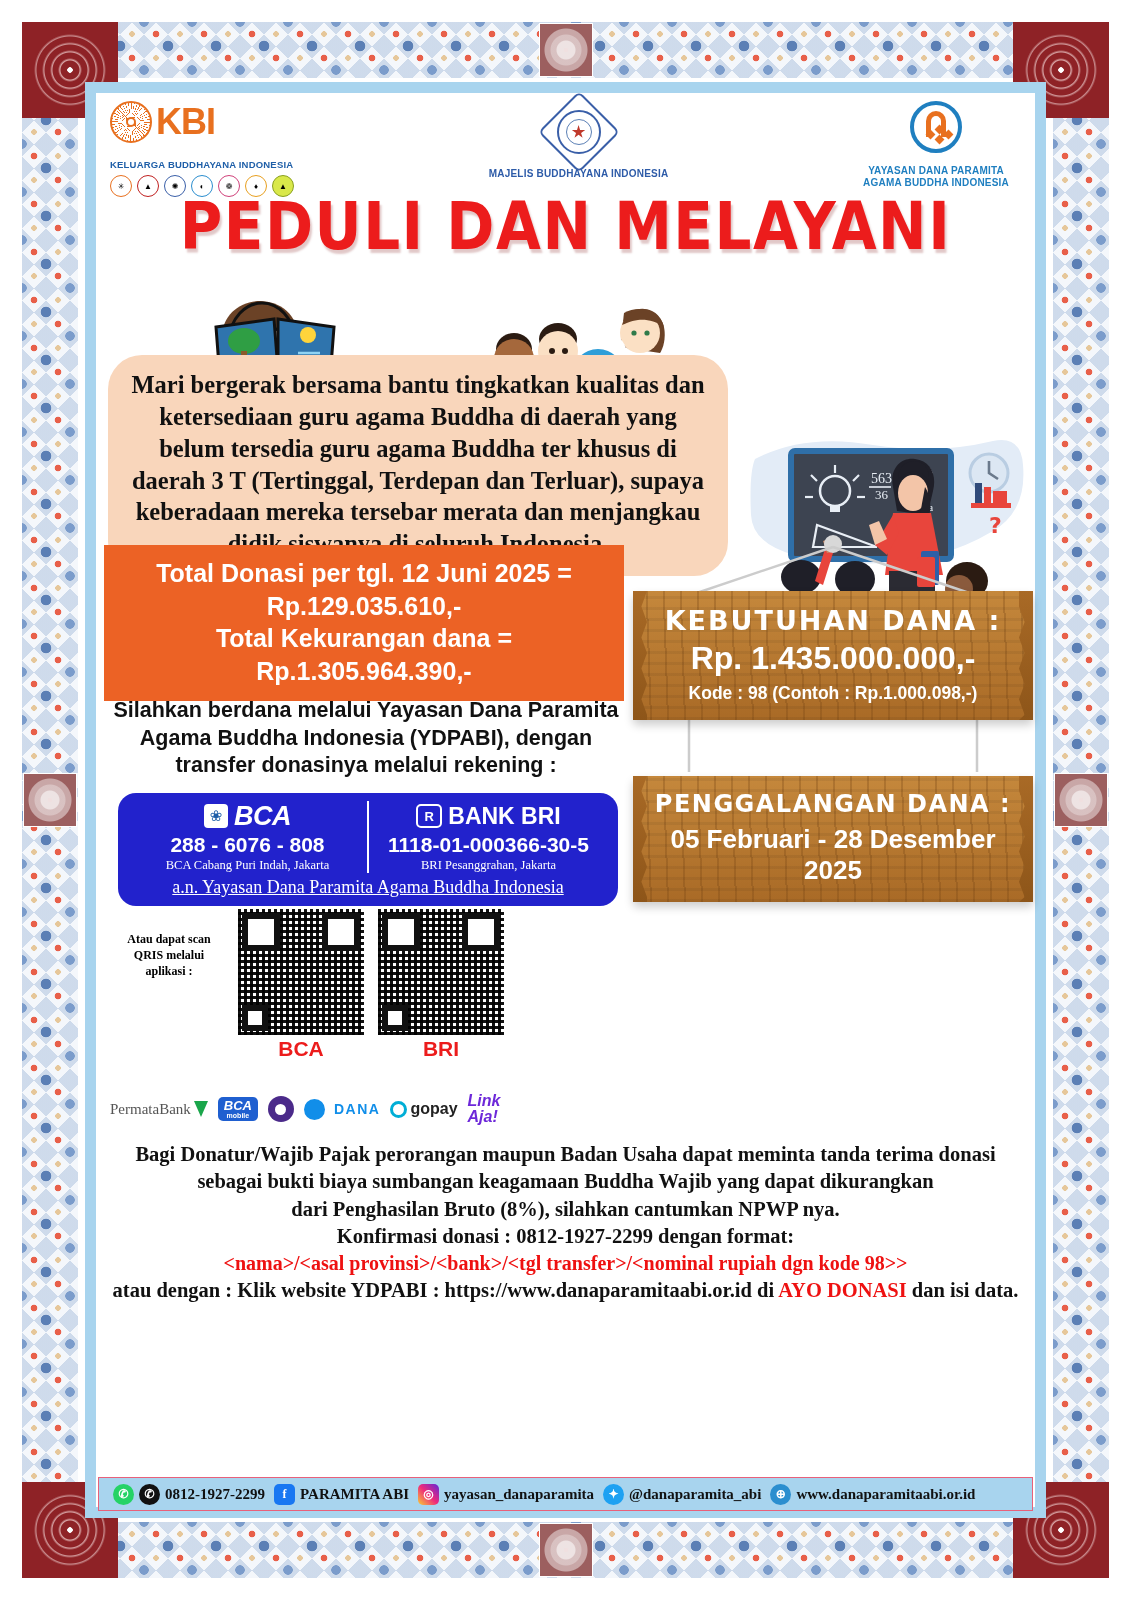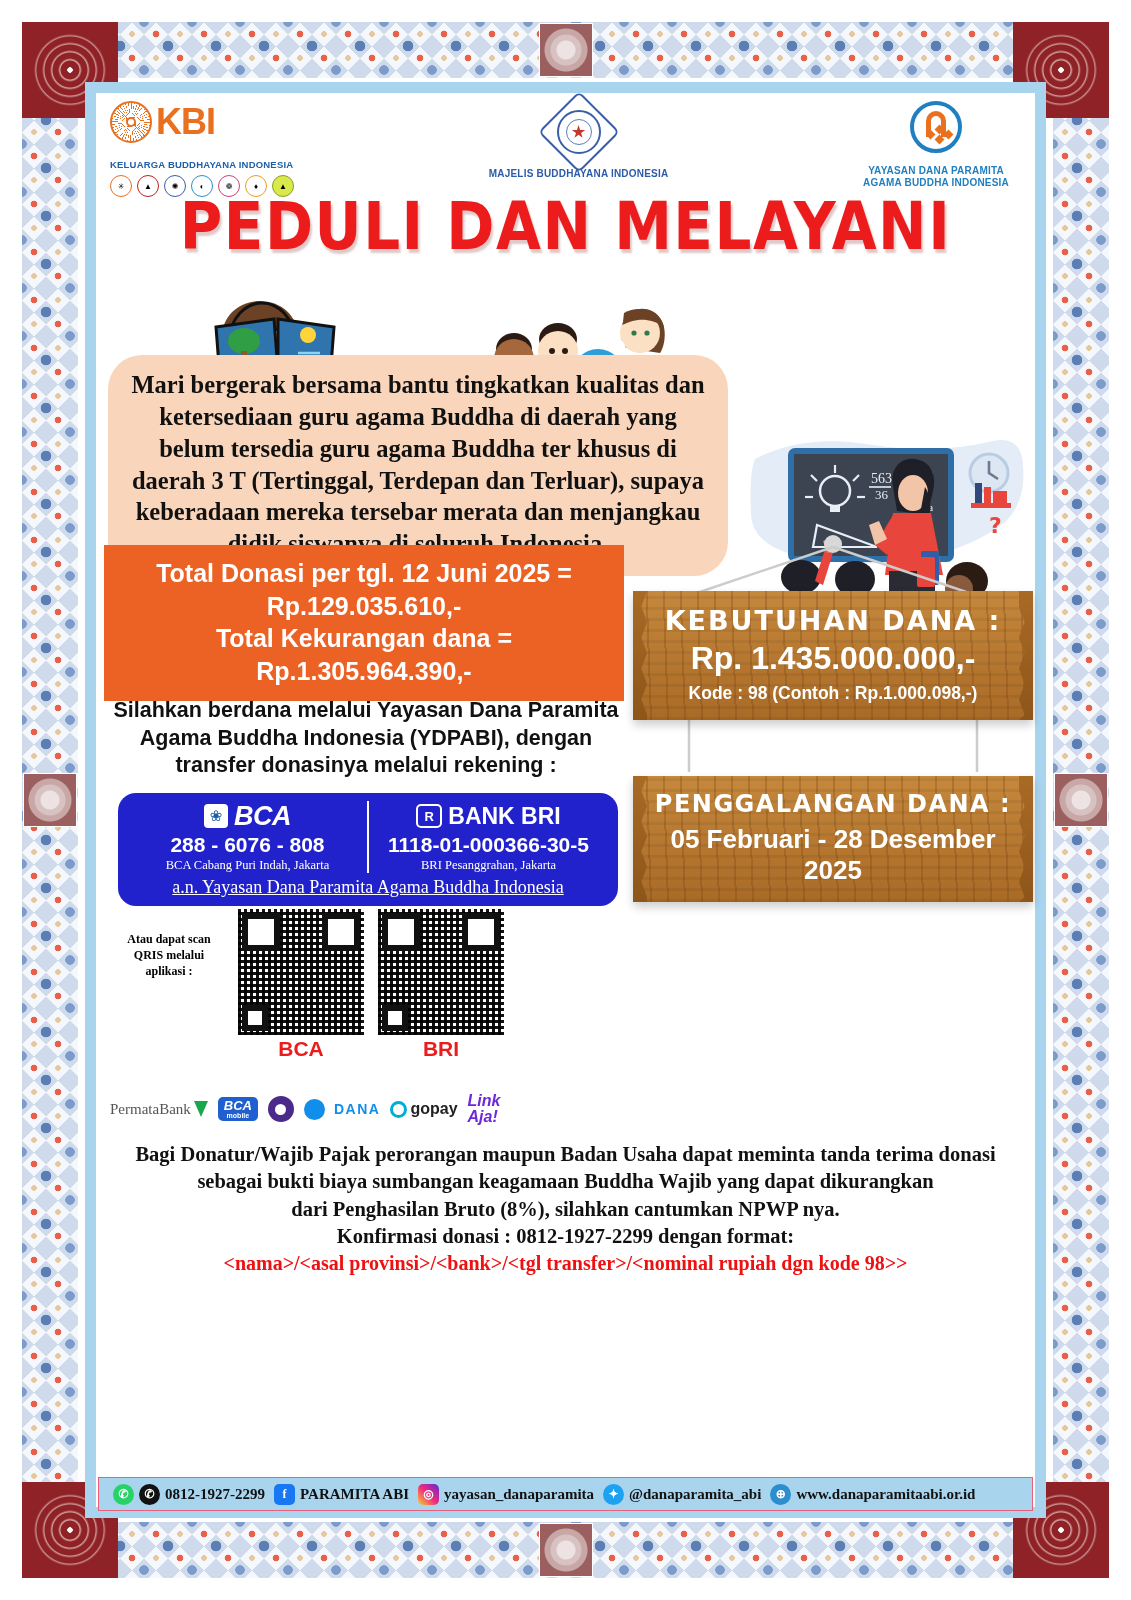--- a/index.html
+++ b/index.html
@@ -618,20 +618,23 @@
         <div class="wood-p2">05 Februari - 28 Desember 2025</div>
       </div>
     </div>
 
     <div class="bottom-text">
       <div>Bagi Donatur/Wajib Pajak perorangan maupun Badan Usaha dapat meminta tanda terima donasi</div>
       <div>sebagai bukti biaya sumbangan keagamaan Buddha Wajib yang dapat dikurangkan</div>
       <div>dari Penghasilan Bruto (8%), silahkan cantumkan NPWP nya.</div>
       <div>Konfirmasi donasi : 0812-1927-2299 dengan format:</div>
       <div class="fmt">&lt;nama&gt;/&lt;asal provinsi&gt;/&lt;bank&gt;/&lt;tgl transfer&gt;/&lt;nominal rupiah dgn kode 98&gt;&gt;</div>
+      <div>
+        <span>atau dengan : Klik website YDPABI : https://www.danaparamitaabi.or.id di </span><span class="red">AYO DONASI</span><span> dan isi data.</span>
+      </div>
     </div>
 
     <div class="contact">
       <div class="c-item">
         <span class="c-ic ic-wa">✆</span>
         <span class="c-ic ic-ph">✆</span>
         <span>0812-1927-2299</span>
       </div>
       <div class="c-item">
         <span class="c-ic ic-fb">f</span>

